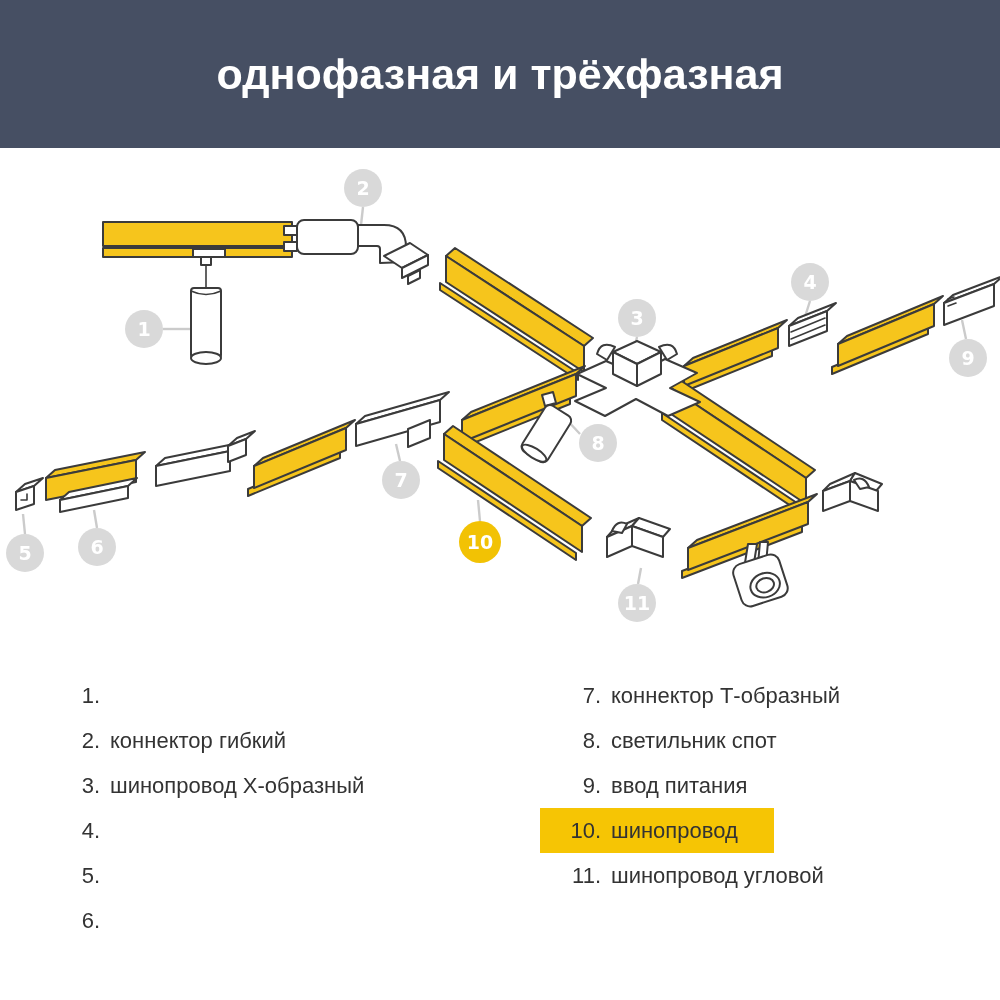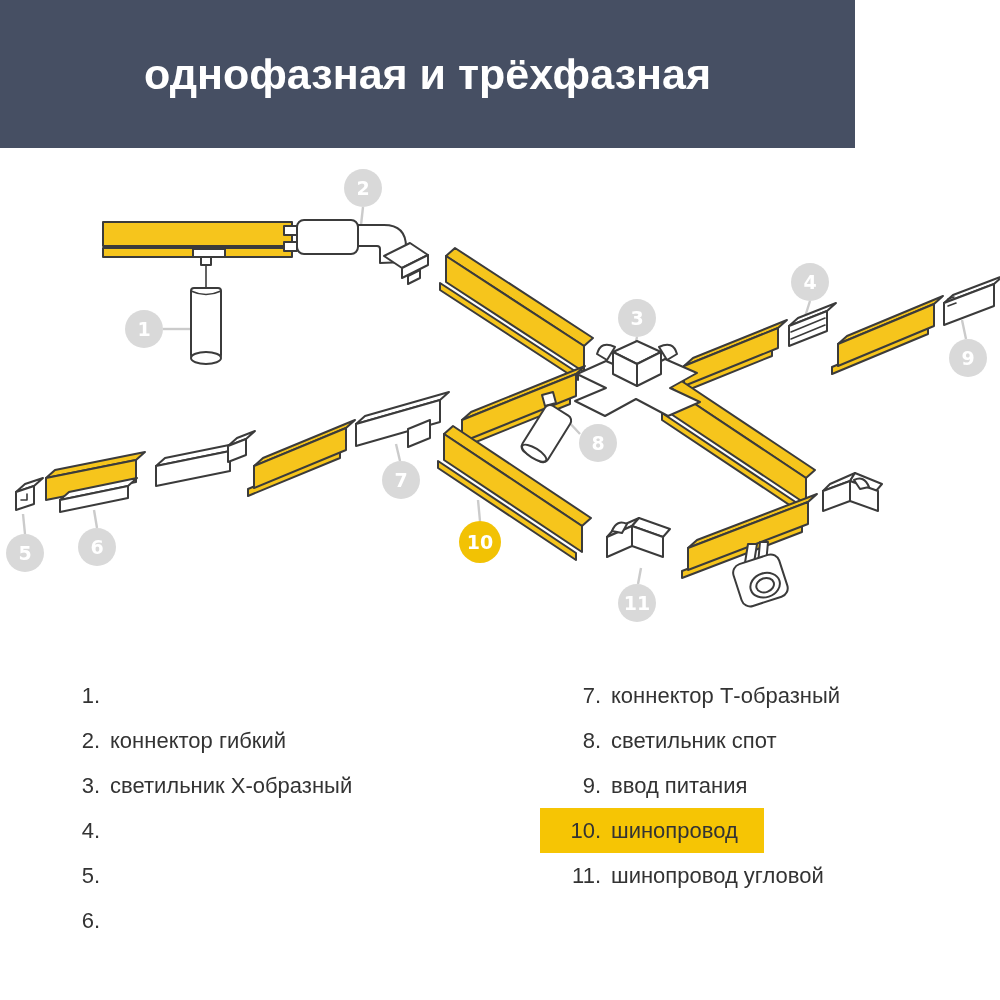--- a/index.html
+++ b/index.html
@@ -1,19 +1,19 @@
 <!DOCTYPE html>
 <html><head>
 <meta charset="utf-8">
 <style>
   html,body{margin:0;padding:0;background:#ffffff;}
   body{width:1000px;height:1000px;position:relative;font-family:"Liberation Sans",sans-serif;overflow:hidden;}
 
   
-  .hdr{position:absolute;left:0;top:0;width:855px;height:148px;background:#464F63;
+  .hdr{position:absolute;left:0;top:0;width:1000px;height:148px;background:#464F63;
        display:flex;flex-direction:column;align-items:center;justify-content:center;}
   .hdr .t{color:#ffffff;font-weight:bold;font-size:43px;line-height:54px;text-align:center;
           font-family:"Liberation Sans",sans-serif;}
 
   
   .diag{position:absolute;left:0;top:148px;width:1000px;height:515px;}
   svg .part{stroke:#3B3B3B;stroke-width:2;stroke-linejoin:round;stroke-linecap:round;}
   svg .fillY{fill:#F6C51C;}
   svg .fillW{fill:#FFFFFF;}
   svg .noF{fill:none;}
@@ -27,21 +27,21 @@
   
   .legend{position:absolute;left:0;top:673px;width:1000px;}
   .col{position:absolute;top:0;}
   .col.left{left:66px;}
   .col.right{left:545px;}
   .lrow{height:45px;display:flex;align-items:center;color:#333333;font-size:22px;}
   .lnum{display:inline-block;text-align:right;}
   .col.left .lnum{width:34px;}
   .col.right .lnum{width:56px;}
   .llab{margin-left:10px;white-space:nowrap;}
-  .lrow.hl{background:#F6C504;width:fit-content;padding-right:26px;padding-left:5px;margin-left:-5px;}
+  .lrow.hl{background:#F6C504;width:fit-content;padding-right:36px;padding-left:5px;margin-left:-5px;}
 </style>
 </head>
 <body>
 
 <div class="hdr">
   <div class="t">однофазная и трёхфазная</div>
 </div>
 
 <div class="diag">
 <svg width="1000" height="515" viewBox="0 0 1000 515">
@@ -262,21 +262,21 @@
   <div class="col left">
     <div class="lrow">
         <span class="lnum">1.</span>
       </div>
     <div class="lrow">
         <span class="lnum">2.</span>
         <span class="llab">коннектор гибкий</span>
       </div>
     <div class="lrow">
         <span class="lnum">3.</span>
-        <span class="llab">светильник Х-образный</span>
+        <span class="llab">шинопровод Х-образный</span>
       </div>
     <div class="lrow">
         <span class="lnum">4.</span>
       </div>
     <div class="lrow">
         <span class="lnum">5.</span>
       </div>
     <div class="lrow">
         <span class="lnum">6.</span>
       </div>

